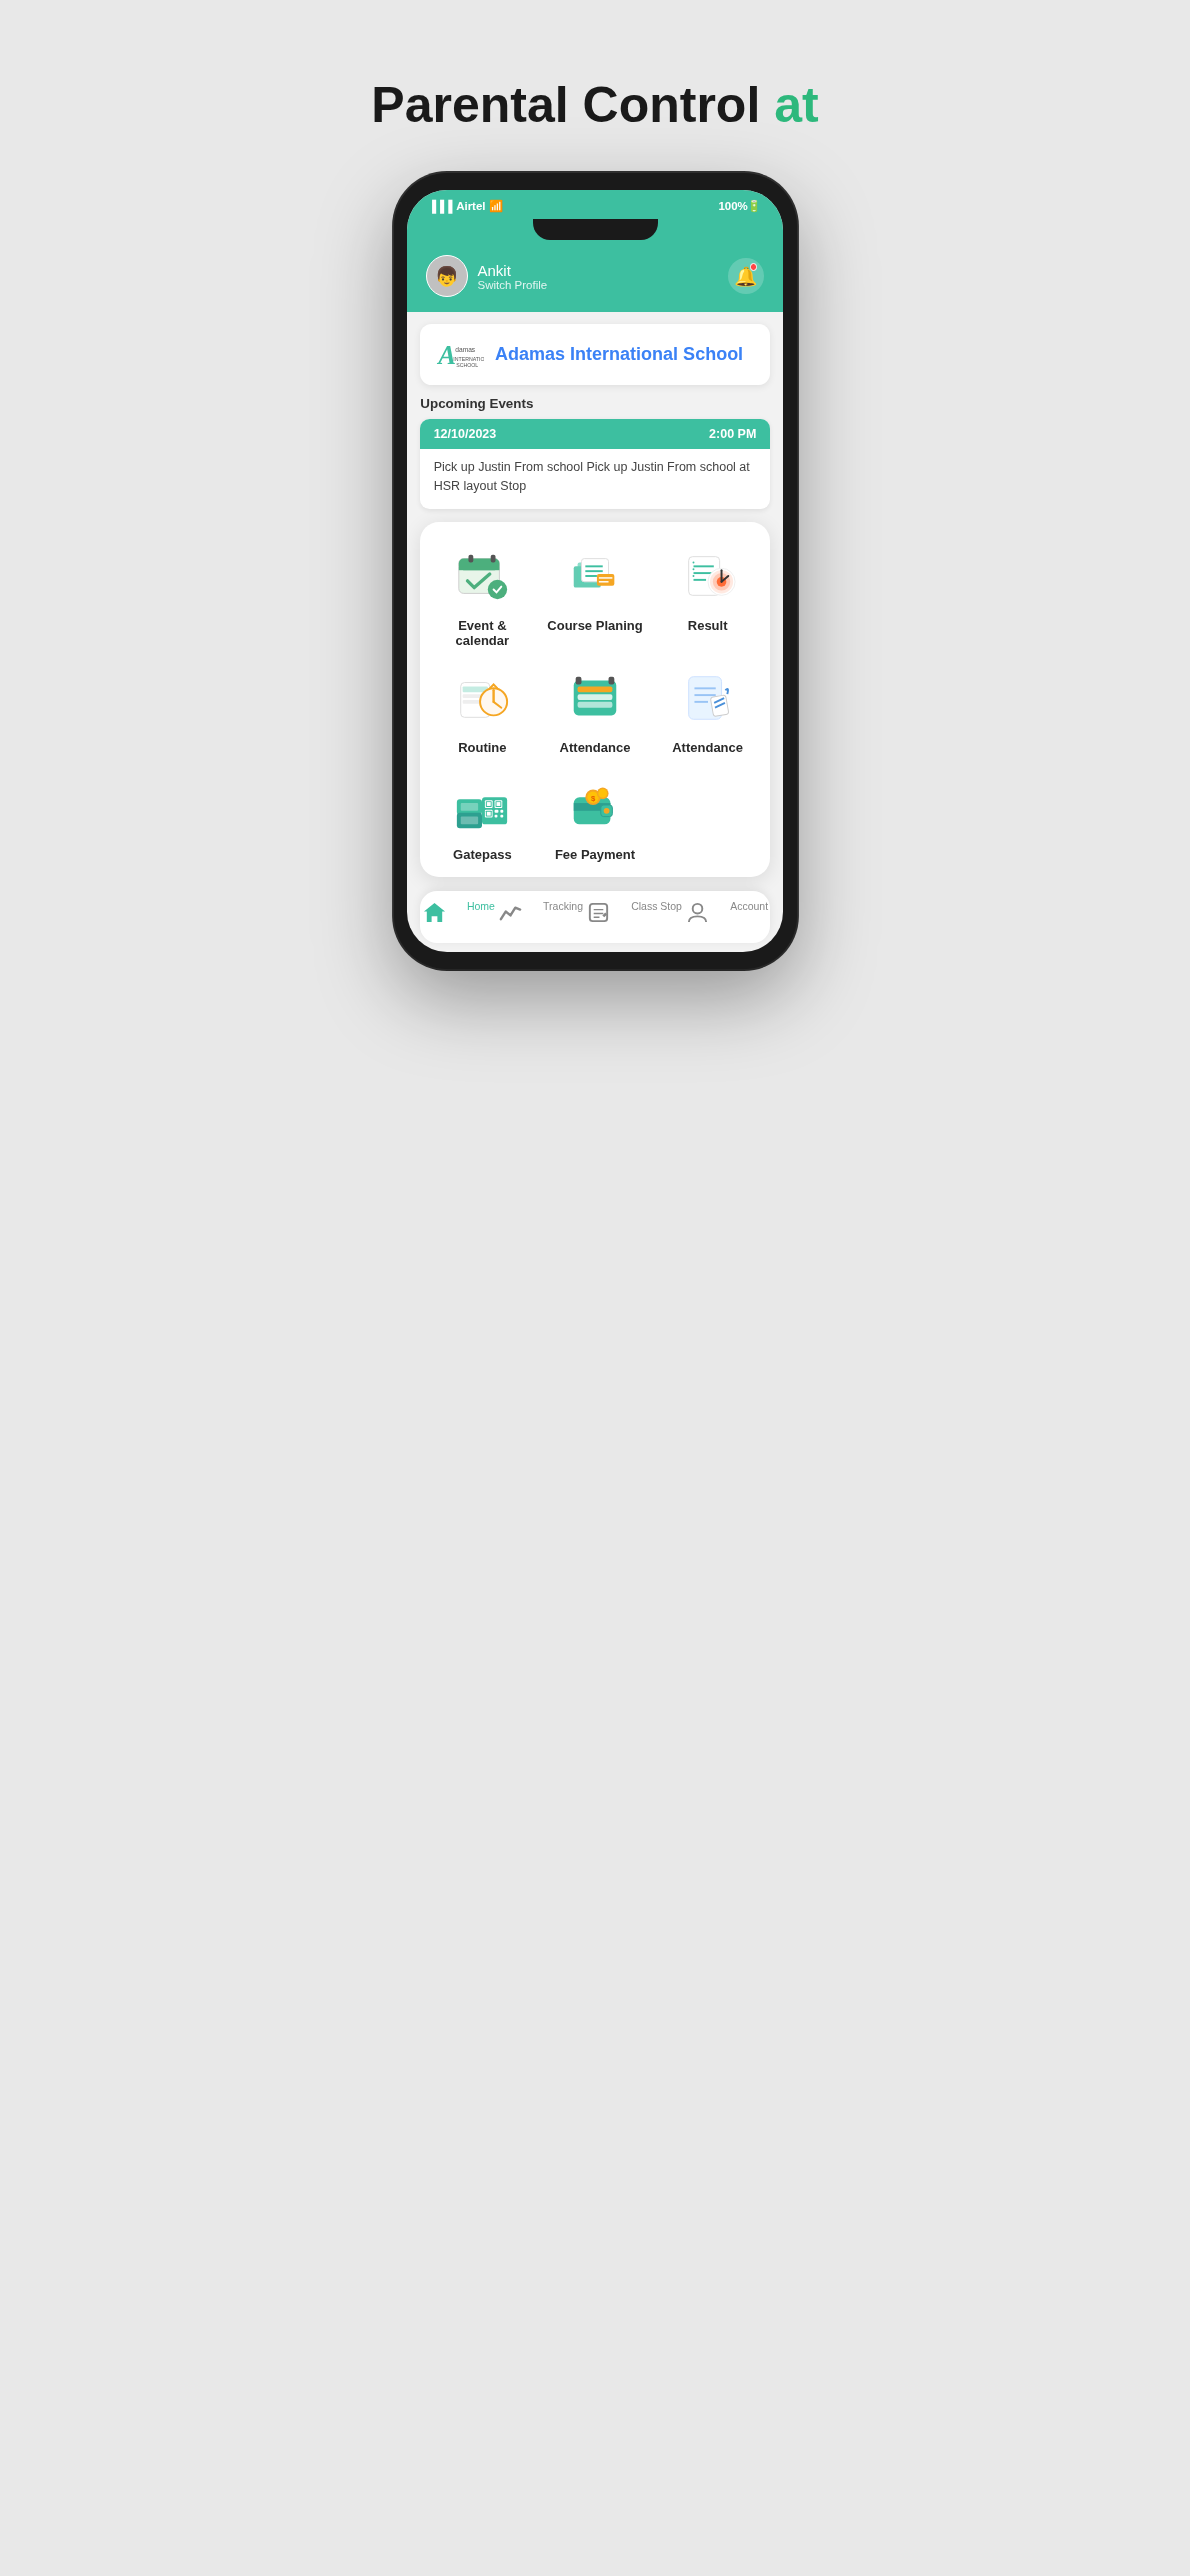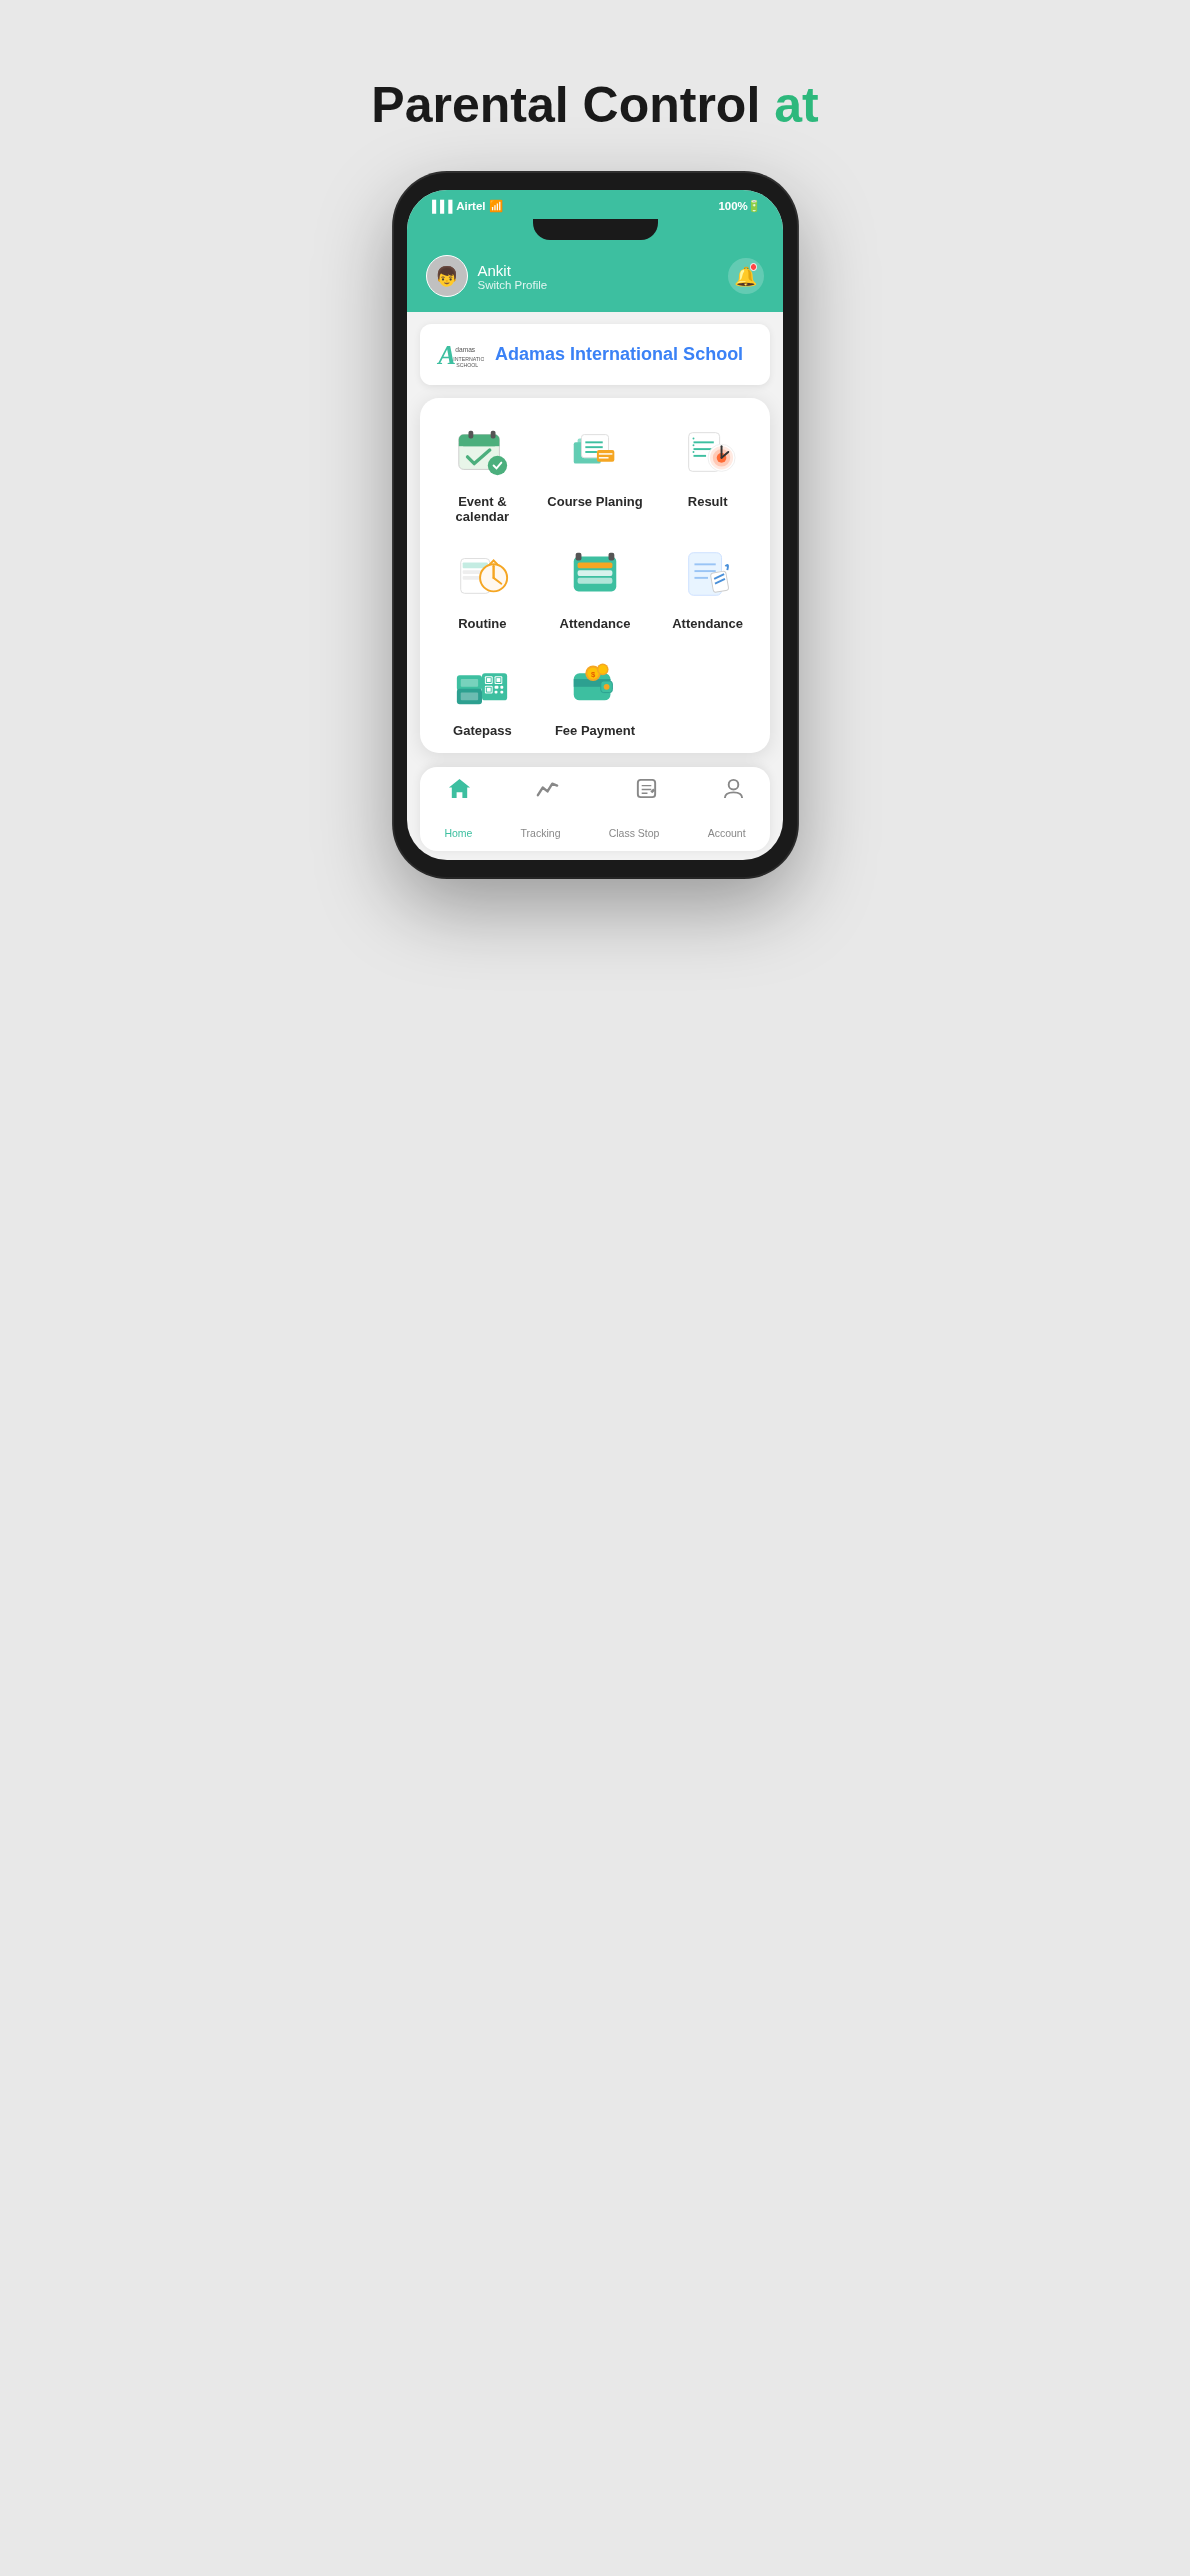--- a/index.html
+++ b/index.html
@@ -193,22 +193,22 @@
       margin: 13.4px 13.4px 0;
       border-radius: 17px;
       padding: 9.6px 0 11.5px;
       display: flex;
       justify-content: space-around;
       align-items: center;
       box-shadow: 0 -1.9px 9.6px rgba(0,0,0,0.08);
     }
     .nav-item {
       display: flex;
-      flex-direction: column;
-      align-items: flex-end;
+      flex-direction: row;
+      align-items: flex-start;
       gap: 20px;
       cursor: pointer;
     }
     .nav-icon { font-size: 23px; }
     .nav-label { font-size: 10.5px; color: #888; font-weight: 500; }
     .nav-item.active .nav-icon { color: #3dbfa0; }
     .nav-item.active .nav-label { color: #3dbfa0; }
 
     .phone-bottom-space { height: 9.6px; }
   </style>
@@ -256,20 +256,30 @@
         <svg width="48" height="38" viewBox="0 0 50 40">
           <text x="2" y="30" font-size="28" font-weight="900" fill="#3dbfa0" font-style="italic" font-family="serif">A</text>
           <text x="20" y="18" font-size="7" fill="#555" font-family="sans-serif">damas</text>
           <text x="18" y="27" font-size="5.5" fill="#555" font-family="sans-serif">INTERNATIONAL</text>
           <text x="21" y="34" font-size="5.5" fill="#555" font-family="sans-serif">SCHOOL</text>
         </svg>
       </div>
       <span class="school-name">Adamas International School</span>
     </div>
 
+    <div class="events-section">
+      <div class="events-title">Upcoming Events</div>
+      <div class="event-card">
+        <div class="event-header">
+          <span>12/10/2023</span>
+          <span>2:00 PM</span>
+        </div>
+        <div class="event-body">Pick up Justin From school Pick up Justin From school  at HSR layout Stop</div>
+      </div>
+    </div>
 
     <div class="menu-card">
       <div class="menu-grid">
 
         <div class="menu-item">
           <div class="menu-icon">
             <svg width="58" height="58" viewBox="0 0 60 60">
               <rect x="6" y="12" width="42" height="36" rx="5" fill="#e8f5e9" stroke="#ccc" stroke-width="1"></rect>
               <rect x="6" y="12" width="42" height="12" rx="5" fill="#4caf7d"></rect>
               <rect x="6" y="20" width="42" height="4" fill="#4caf7d"></rect>

